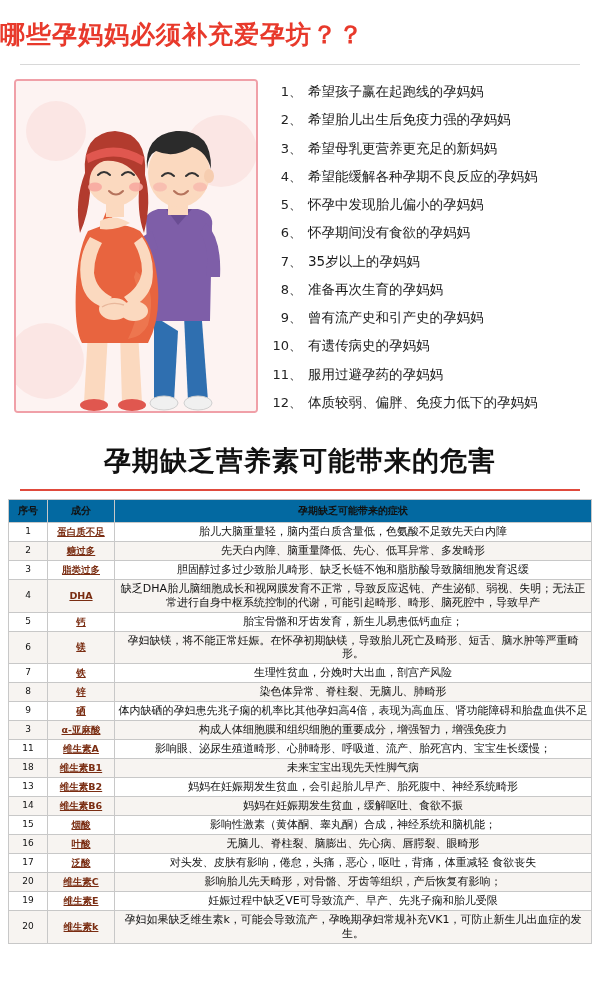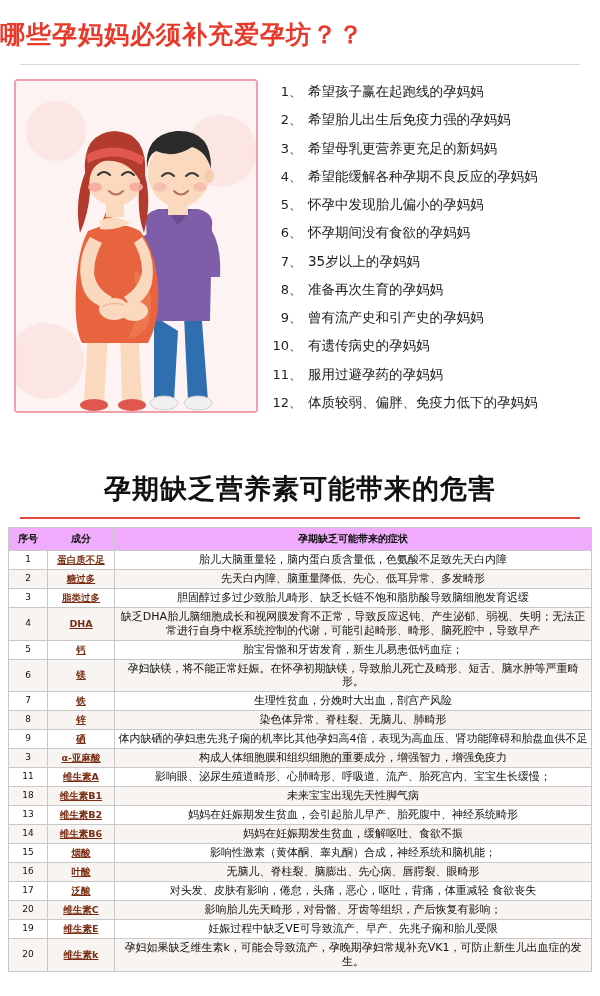--- a/index.html
+++ b/index.html
@@ -87,21 +87,21 @@
   ol.reasons li .txt {
     flex: 1 1 auto;
   }
 
   
   .section2-title {
     text-align: center;
     font-size: 27px;
     font-weight: bold;
     color: #111111;
-    margin-top: 36px;
+    margin-top: 8px;
     letter-spacing: 1px;
   }
   .section2-rule {
     width: 560px;
     height: 2px;
     background: #e04a3c;
     margin: 10px auto 0 auto;
   }
 
   
@@ -117,21 +117,21 @@
     color: #111;
   }
   table.harm th, table.harm td {
     border: 1px solid #c8c8c8;
     padding: 2px 2px;
     text-align: center;
     vertical-align: middle;
     line-height: 1.25;
   }
   table.harm thead th {
-    background: #f0abfc;
+    background: #0369a1;
     font-weight: bold;
     font-size: 10px;
     height: 18px;
   }
   table.harm tbody tr {
     height: 19px;
   }
   table.harm tbody tr:nth-child(odd) {
     background: #ffffff;
   }

